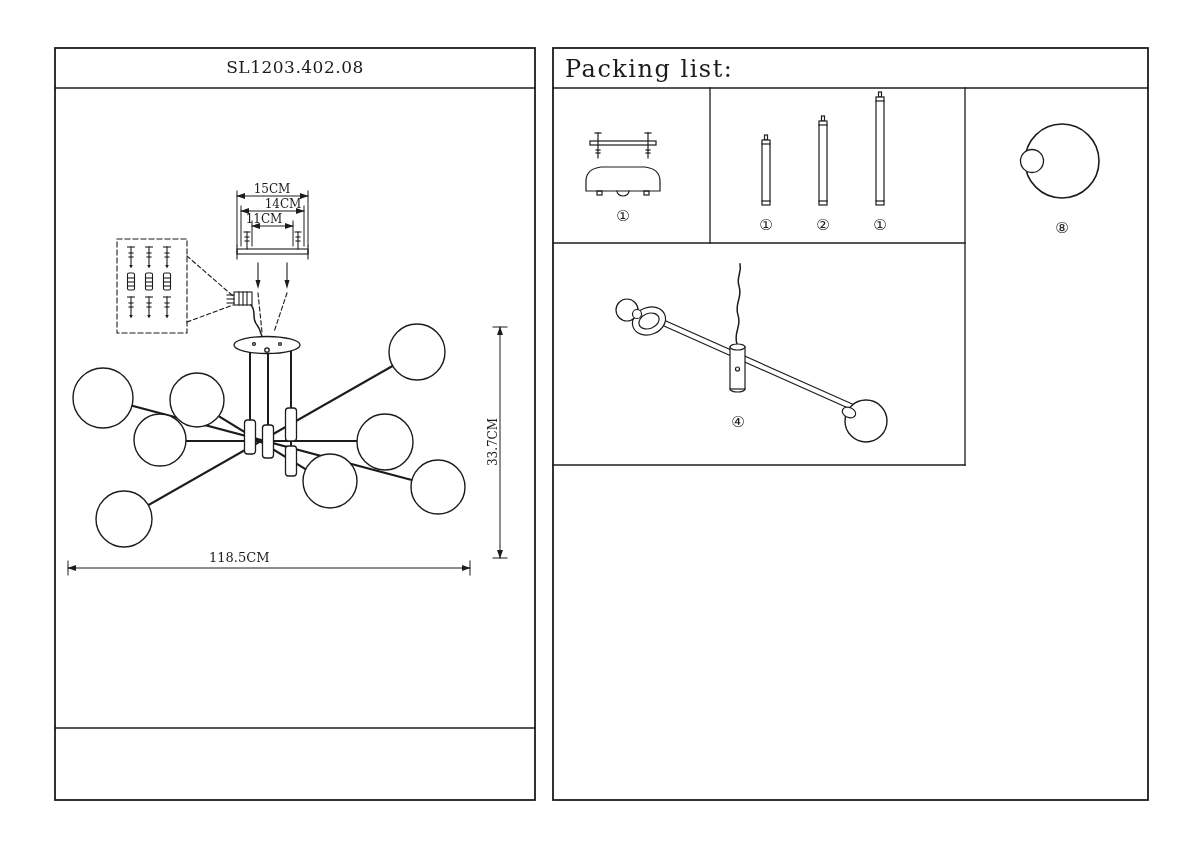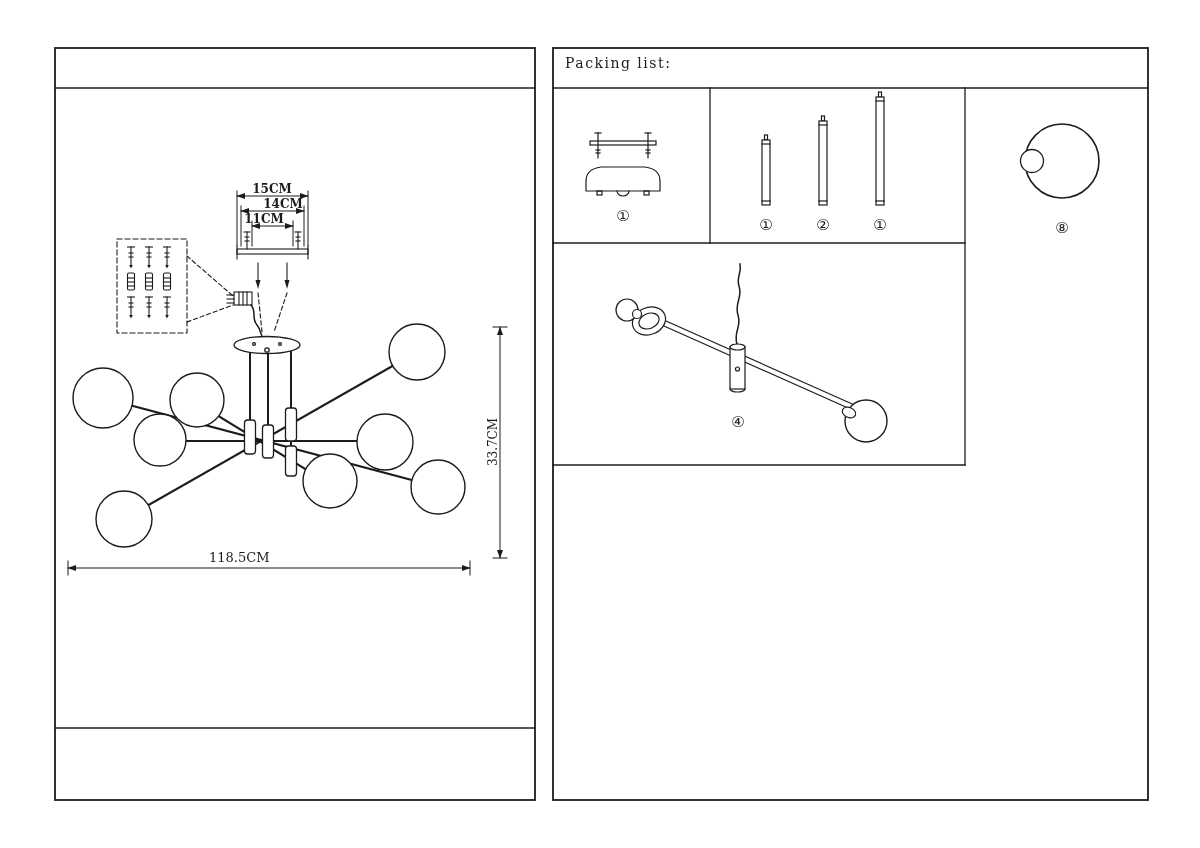--- a/index.html
+++ b/index.html
@@ -1,22 +1,22 @@
 <!DOCTYPE html>
 <html><head>
 <meta charset="utf-8">
 <style>
   html,body{margin:0;padding:0;background:#fff;}
   .page{position:relative;width:1200px;height:848px;background:#ffffff;overflow:hidden;
         font-family:"DejaVu Serif",serif;color:#1c1c1c;}
   .art{position:absolute;left:0;top:0;}
   .lbl{position:absolute;white-space:nowrap;}
   .title-left{left:55px;top:57px;width:480px;text-align:center;font-size:17px;letter-spacing:0.5px;}
-  .title-right{left:565px;top:55px;font-size:14px;letter-spacing:1.5px;}
-  .dim{font-size:12px;width:60px;text-align:center;font-weight:bold;}
+  .title-right{left:565px;top:55px;font-size:24px;letter-spacing:1.5px;}
+  .dim{font-size:12px;width:60px;text-align:center;}
   .dim-15{left:242px;top:182px;}
   .dim-14{left:253px;top:197px;}
   .dim-11{left:234px;top:212px;}
   .dim-w{left:209px;top:550px;width:120px;font-size:13px;}
   .dim-h{left:463px;top:435px;width:60px;height:14px;text-align:center;font-size:12px;
          transform:rotate(-90deg);}
   .badge{font-size:15px;width:36px;text-align:center;font-family:"DejaVu Sans",sans-serif;}
 </style>
 </head>
 <body>
@@ -217,20 +217,21 @@
       <ellipse cx="737.5" cy="347" rx="7.5" ry="3" fill="#fff"></ellipse>
       <path d="M730,389 A7.5,3 0 0 0 745,389"></path>
       <circle cx="737.5" cy="369" r="2"></circle>
       <circle cx="866" cy="421" r="21" fill="#fff" stroke-width="1.4"></circle>
       <ellipse cx="849" cy="412.5" rx="7" ry="5" transform="rotate(24 849 412.5)" fill="#fff"></ellipse>
     </g>
 
   </g>
 </svg>
 
+<div class="lbl title-left">SL1203.402.08</div>
 <div class="lbl title-right">Packing list:</div>
 
 <div class="lbl dim dim-15">15CM</div>
 <div class="lbl dim dim-14">14CM</div>
 <div class="lbl dim dim-11">11CM</div>
 <div class="lbl dim-h">33.7CM</div>
 <div class="lbl dim-w">118.5CM</div>
 
 <div class="lbl badge" style="left:605px;top:207px;">①</div>
 <div class="lbl badge" style="left:748px;top:216px;">①</div>

